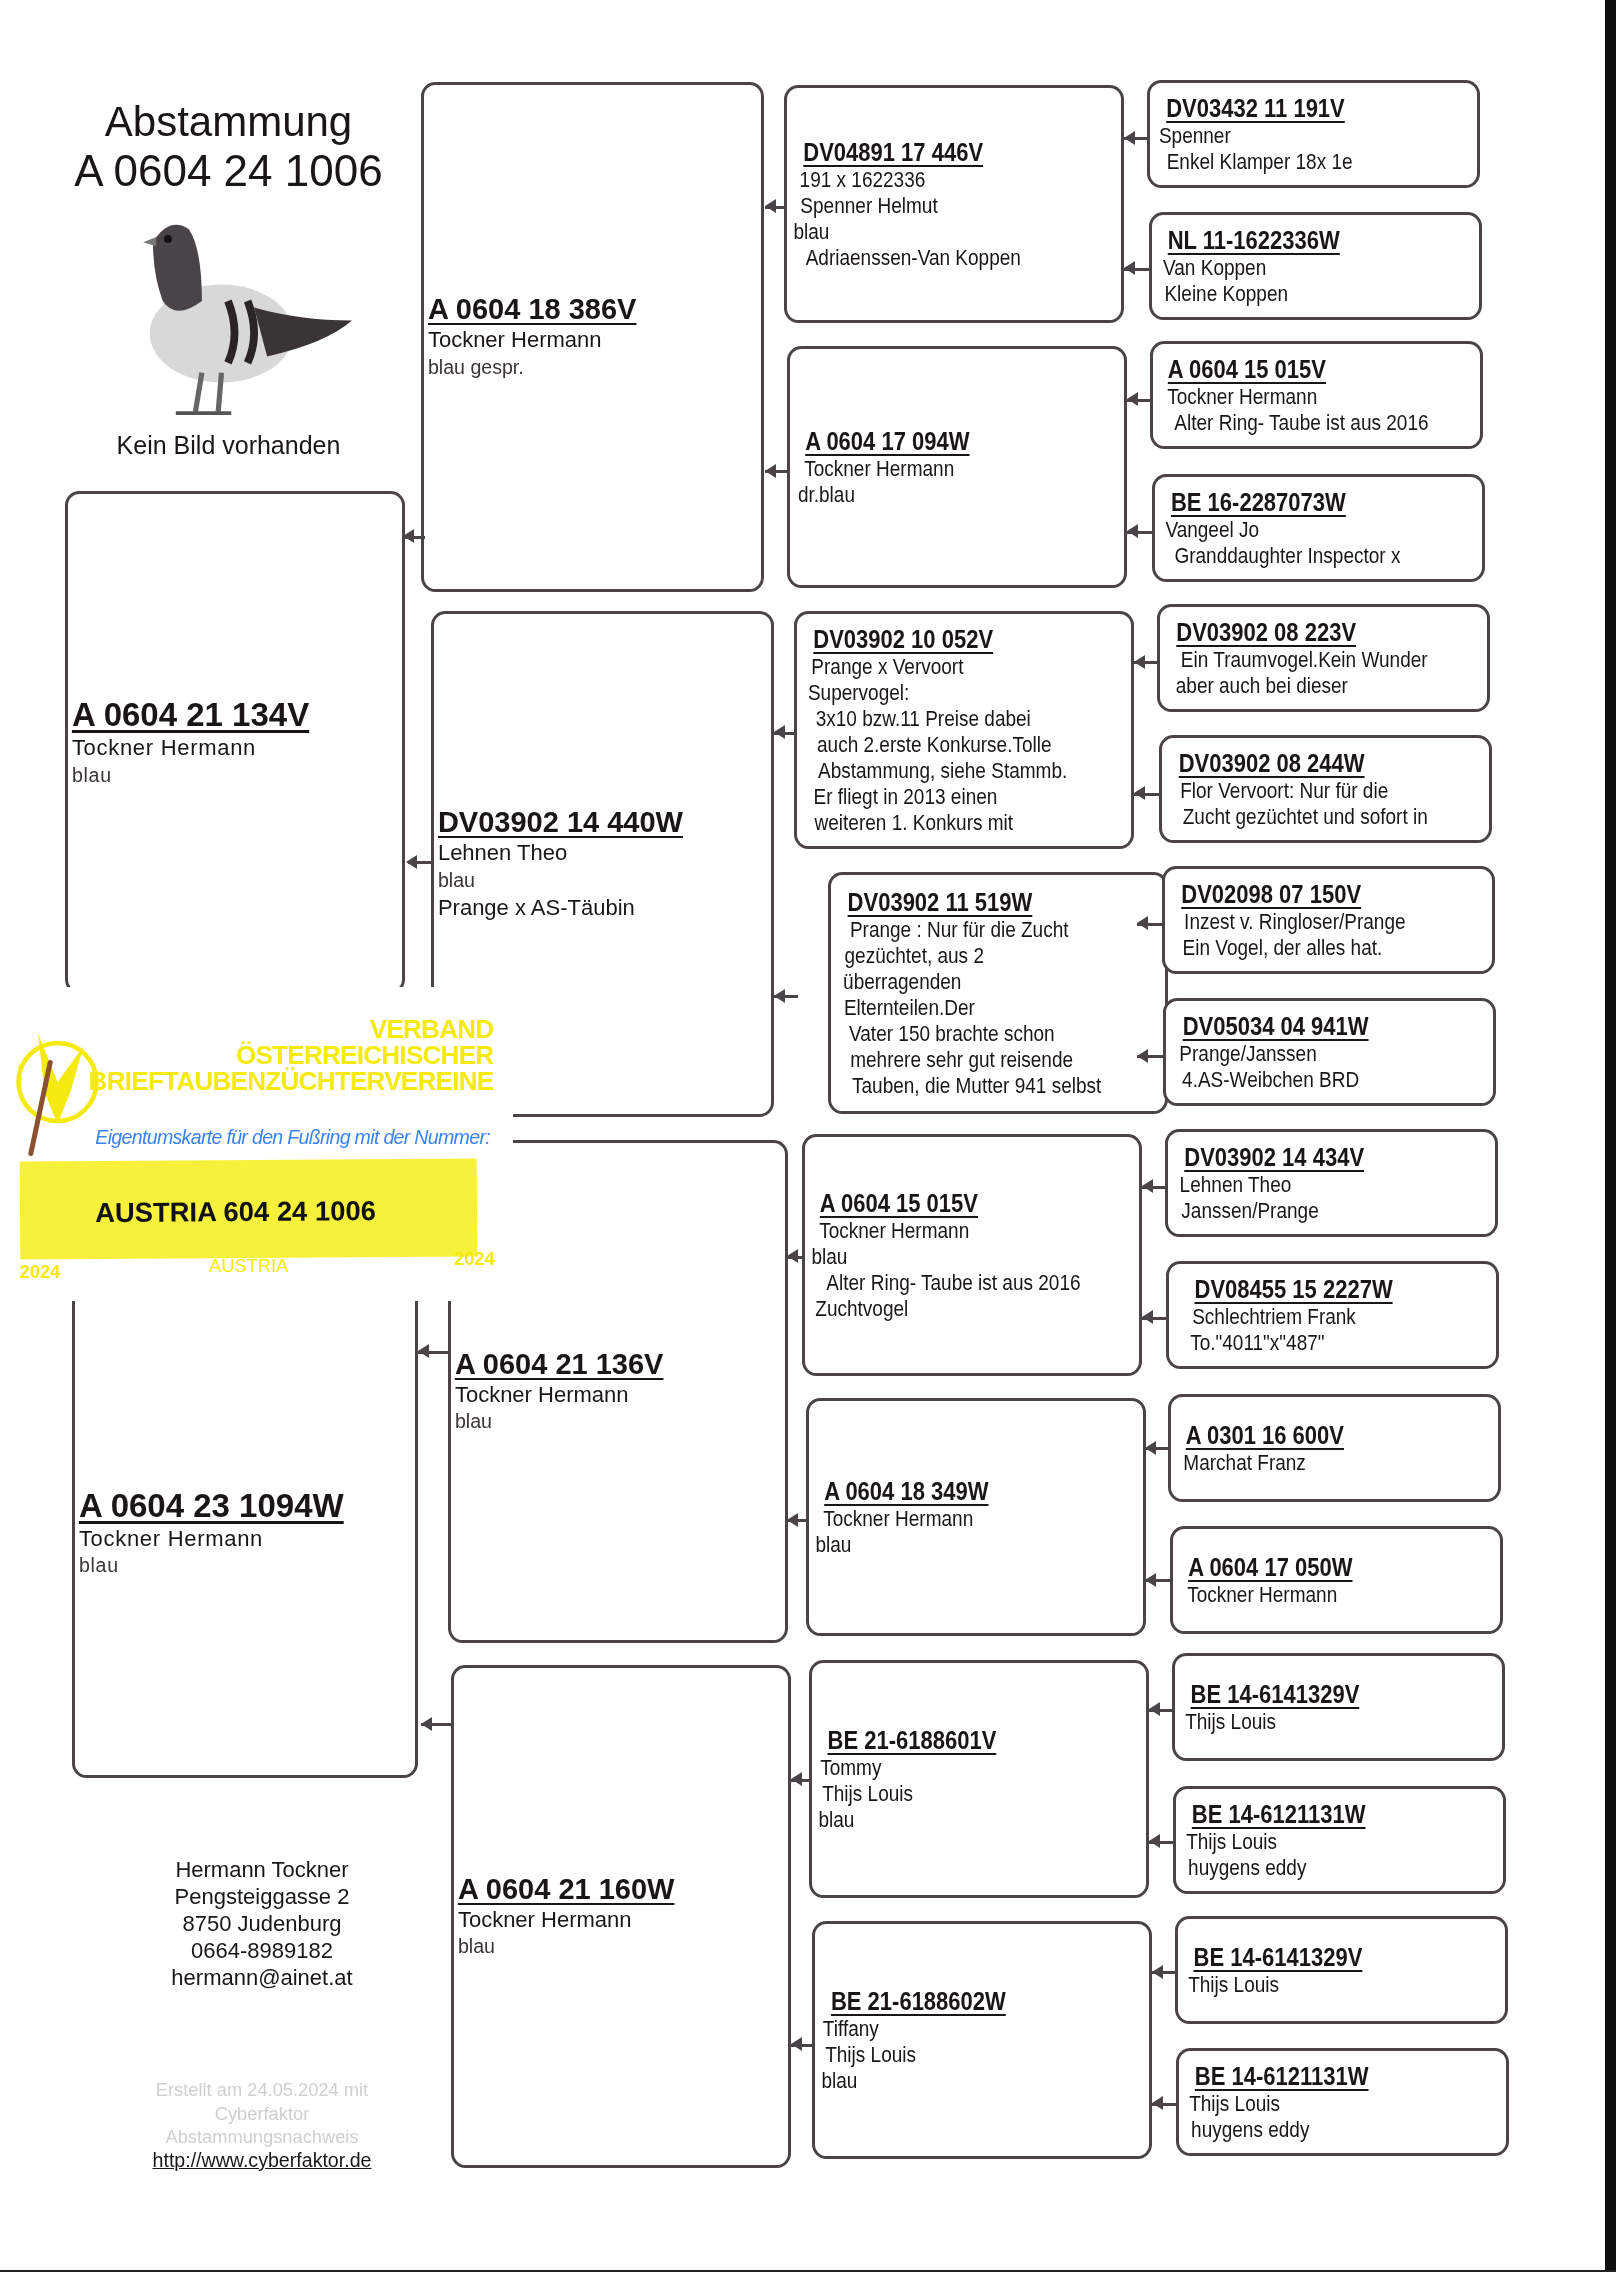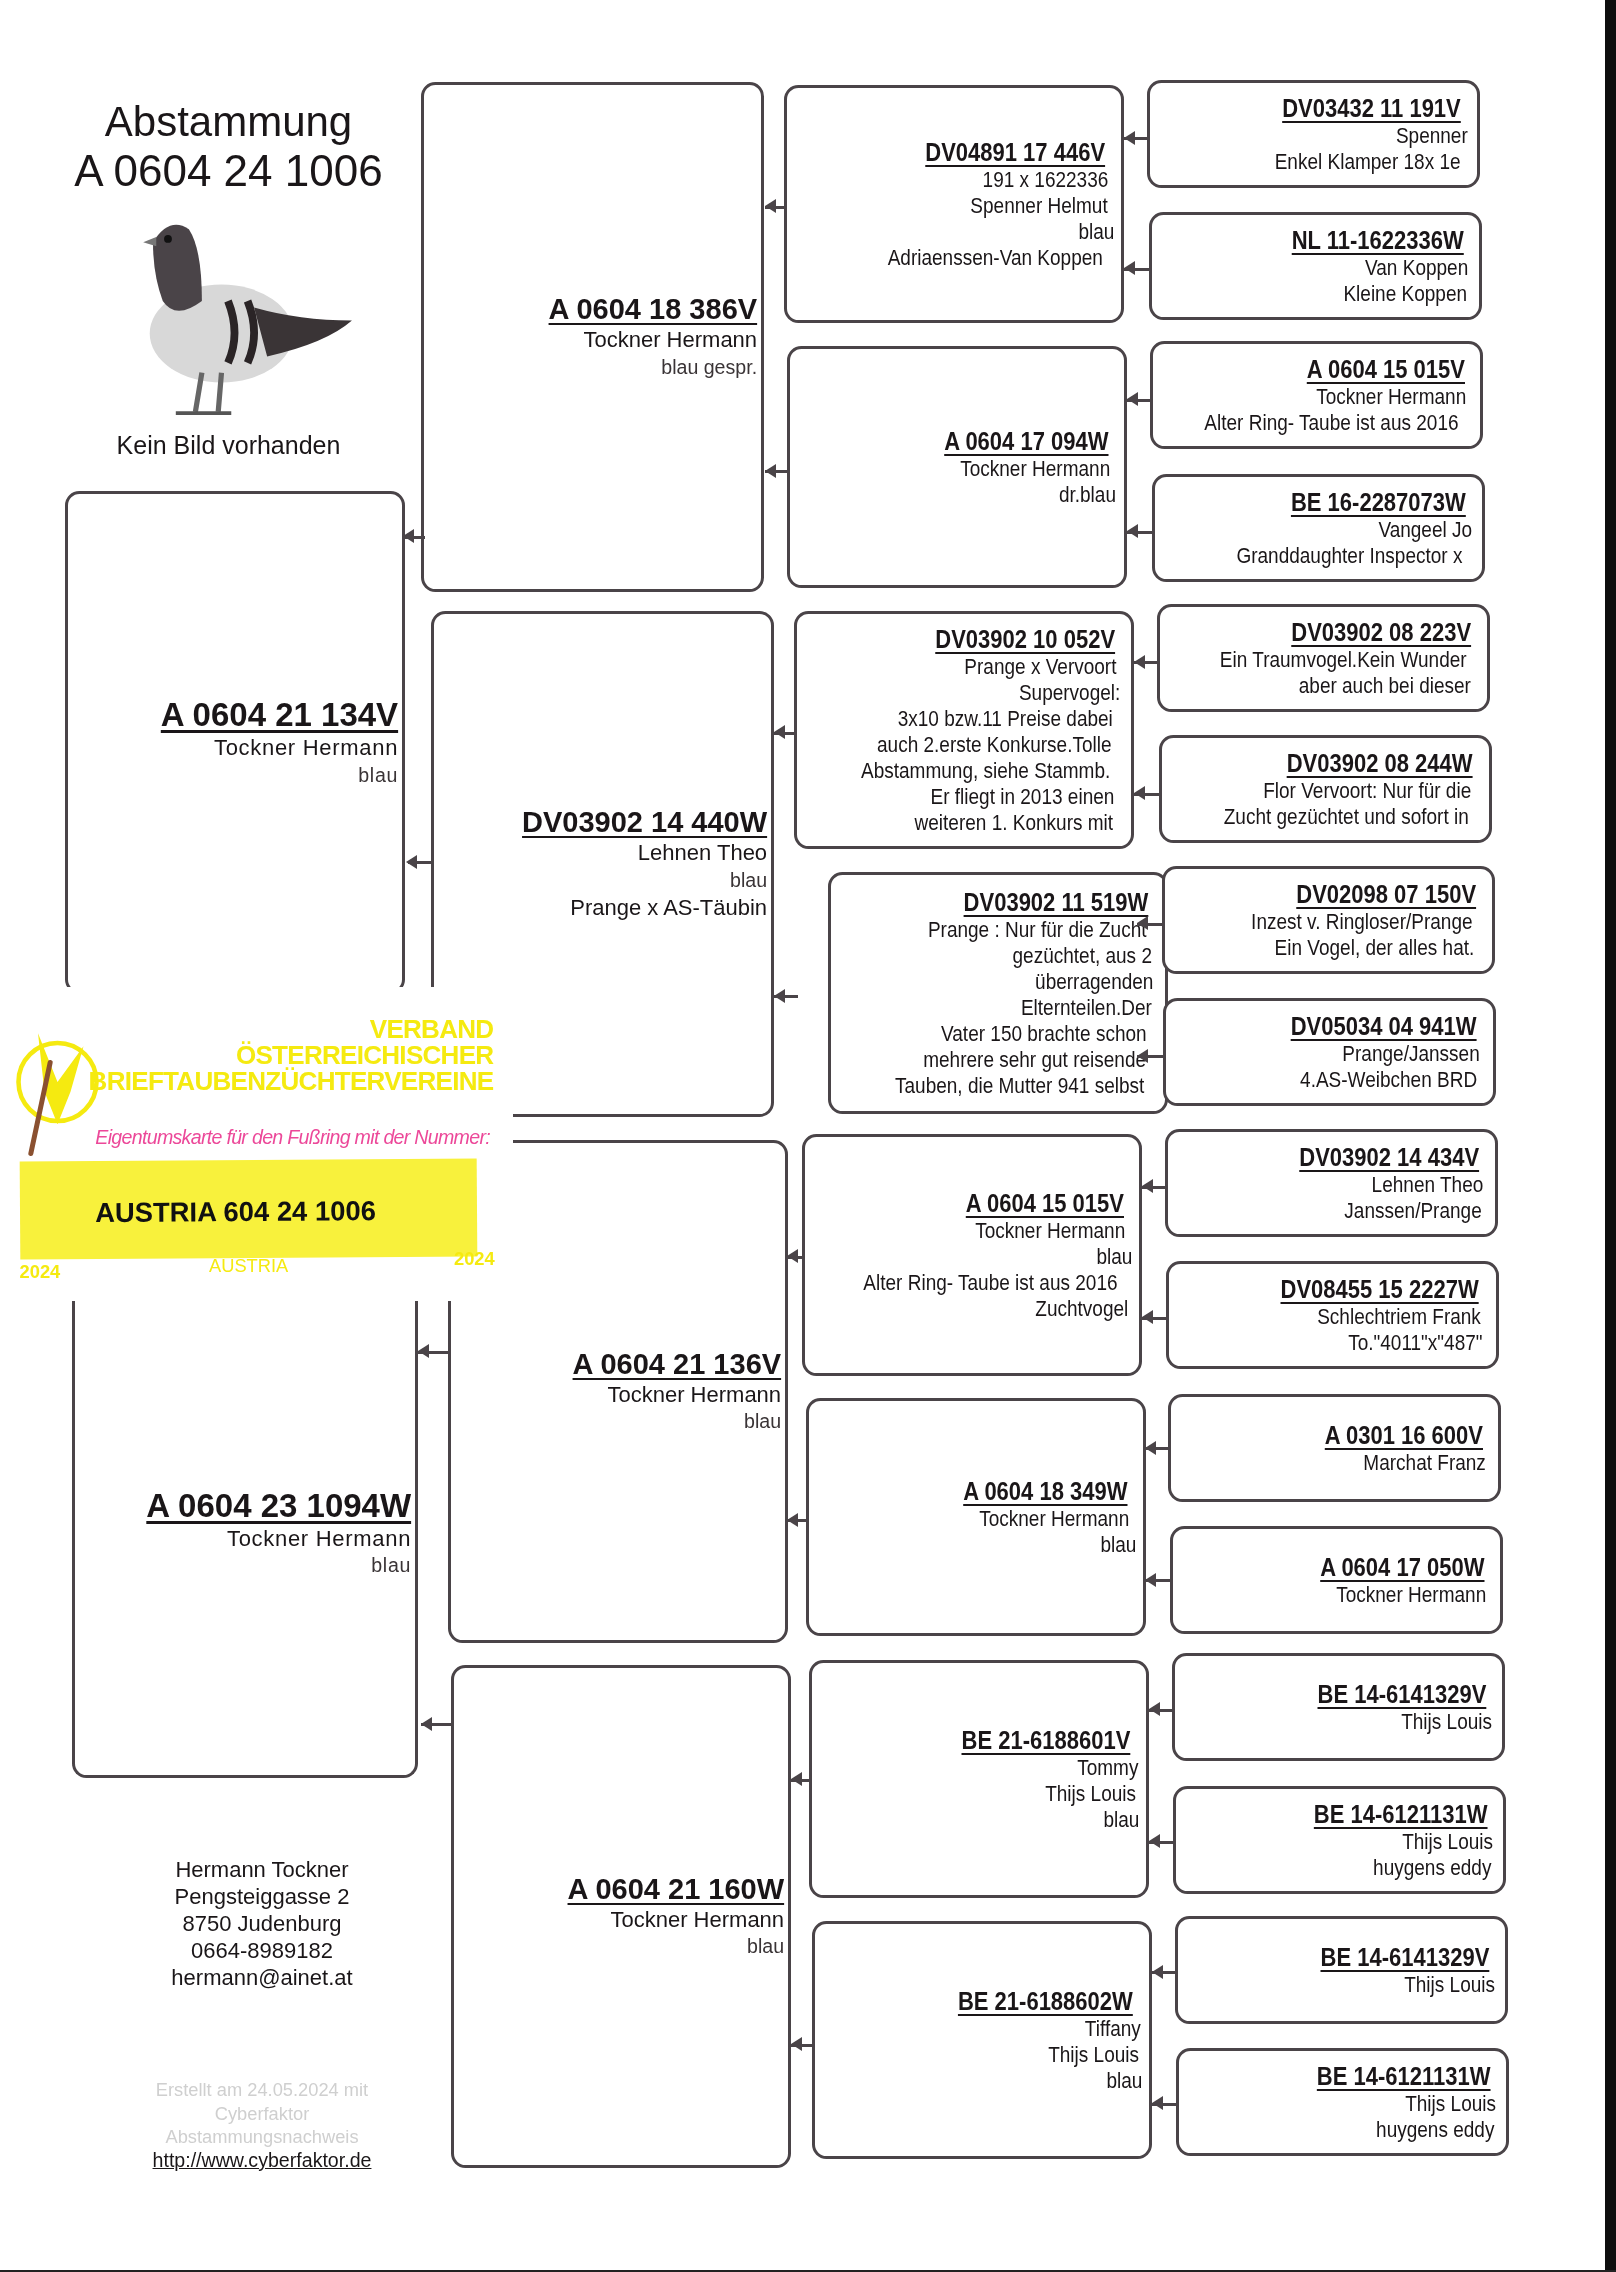--- a/index.html
+++ b/index.html
@@ -13,40 +13,40 @@
   
   .hdr { position:absolute; left:52px; top:98px; width:353px; text-align:center; }
   .hdr .t1 { font-size:42px; line-height:48px; color:#1a1618; }
   .hdr .t2 { font-size:44px; line-height:50px; color:#1a1618; }
   .pigeon { position:absolute; left:91px; top:203px; width:274px; height:235px; }
   .noimg { position:absolute; left:52px; top:431px; width:353px; text-align:center; font-size:25px; }
 
   
   .box {
     position:absolute; box-sizing:border-box; border:3.3px solid #4a4448; border-radius:14.4px;
-    background:#fff; display:flex; flex-direction:column; justify-content:center; align-items:flex-end;
+    background:#fff; display:flex; flex-direction:column; justify-content:center; align-items:flex-start;
     text-align:center; padding:3.9px;
   }
   .ring { text-decoration:underline; text-underline-offset:3.9px; font-weight:bold; }
   .g1 .ring { font-size:33px; }
   .g1 .l { font-size:22px; line-height:27.4px; letter-spacing:0.7px; }
   .g1 .l.s { font-size:19.6px; color:#3a3436; }
   .g2 .ring { font-size:29px; }
   .g2 .l { font-size:22px; line-height:27.4px; }
   .g2 .l.s { font-size:19.6px; color:#3a3436; }
   .g3 .ring, .g4 .ring { font-size:25px; font-family:"Liberation Sans Narrow","Liberation Sans",sans-serif; transform:scaleX(0.88); }
   .g3 .l, .g4 .l { font-size:21.6px; line-height:26px; transform:scaleX(0.88); white-space:nowrap; }
   .connector { position:absolute; height:3.3px; background:#4a4448; }
   .arrow { position:absolute; width:0; height:0; border-top:7.8px solid transparent; border-bottom:7.8px solid transparent; border-right:11.8px solid #4a4448; }
 
   
   .card { position:absolute; left:0px; top:987px; width:497px; height:314px; background:#fff;padding-left:16px; }
   .card .logo { position:absolute; left:11.8px; top:33px; width:91px; height:137px; }
   .card .org { position:absolute; right:19.6px; top:29px; text-align:right; color:#f5ea10; font-weight:bold; font-size:26px; line-height:26px; letter-spacing:-0.7px; }
-  .card .sub { position:absolute; left:85px; top:139px; width:405px; text-align:right; color:#ec4899; font-style:italic; font-size:19.6px; letter-spacing:-0.7px; }
+  .card .sub { position:absolute; left:85px; top:139px; width:405px; text-align:right; color:#3b82f6; font-style:italic; font-size:19.6px; letter-spacing:-0.7px; }
   .card .band { position:absolute; left:19.6px; top:173px; width:457px; height:98px; background:#f8f13c; display:flex; align-items:center; justify-content:center; transform:rotate(-0.4deg); }
   .card .band span { font-weight:bold; font-size:27.4px; color:#111; margin-top:6.5px; margin-left:-26px; }
   .card .y1 { position:absolute; left:19.6px; top:274px; color:#f5ea10; font-weight:bold; font-size:18.3px; }
   .card .y2 { position:absolute; right:18.3px; top:261px; color:#f5ea10; font-weight:bold; font-size:18.3px; }
   .card .ctry { position:absolute; left:209px; top:268px; color:#f5ea10; font-size:18.3px; }
   .card .pin { position:absolute; left:38px; top:72px; width:5.2px; height:98px; background:#8a5030; border-radius:2.6px; transform:rotate(12deg); }
 
   
   .addr { position:absolute; left:118px; top:1856px; width:288px; text-align:center; font-size:22px; line-height:27px; }
   .credit { position:absolute; left:118px; top:2078px; width:288px; text-align:center; font-size:18.3px; line-height:23.5px; color:#cfcfcf; }

